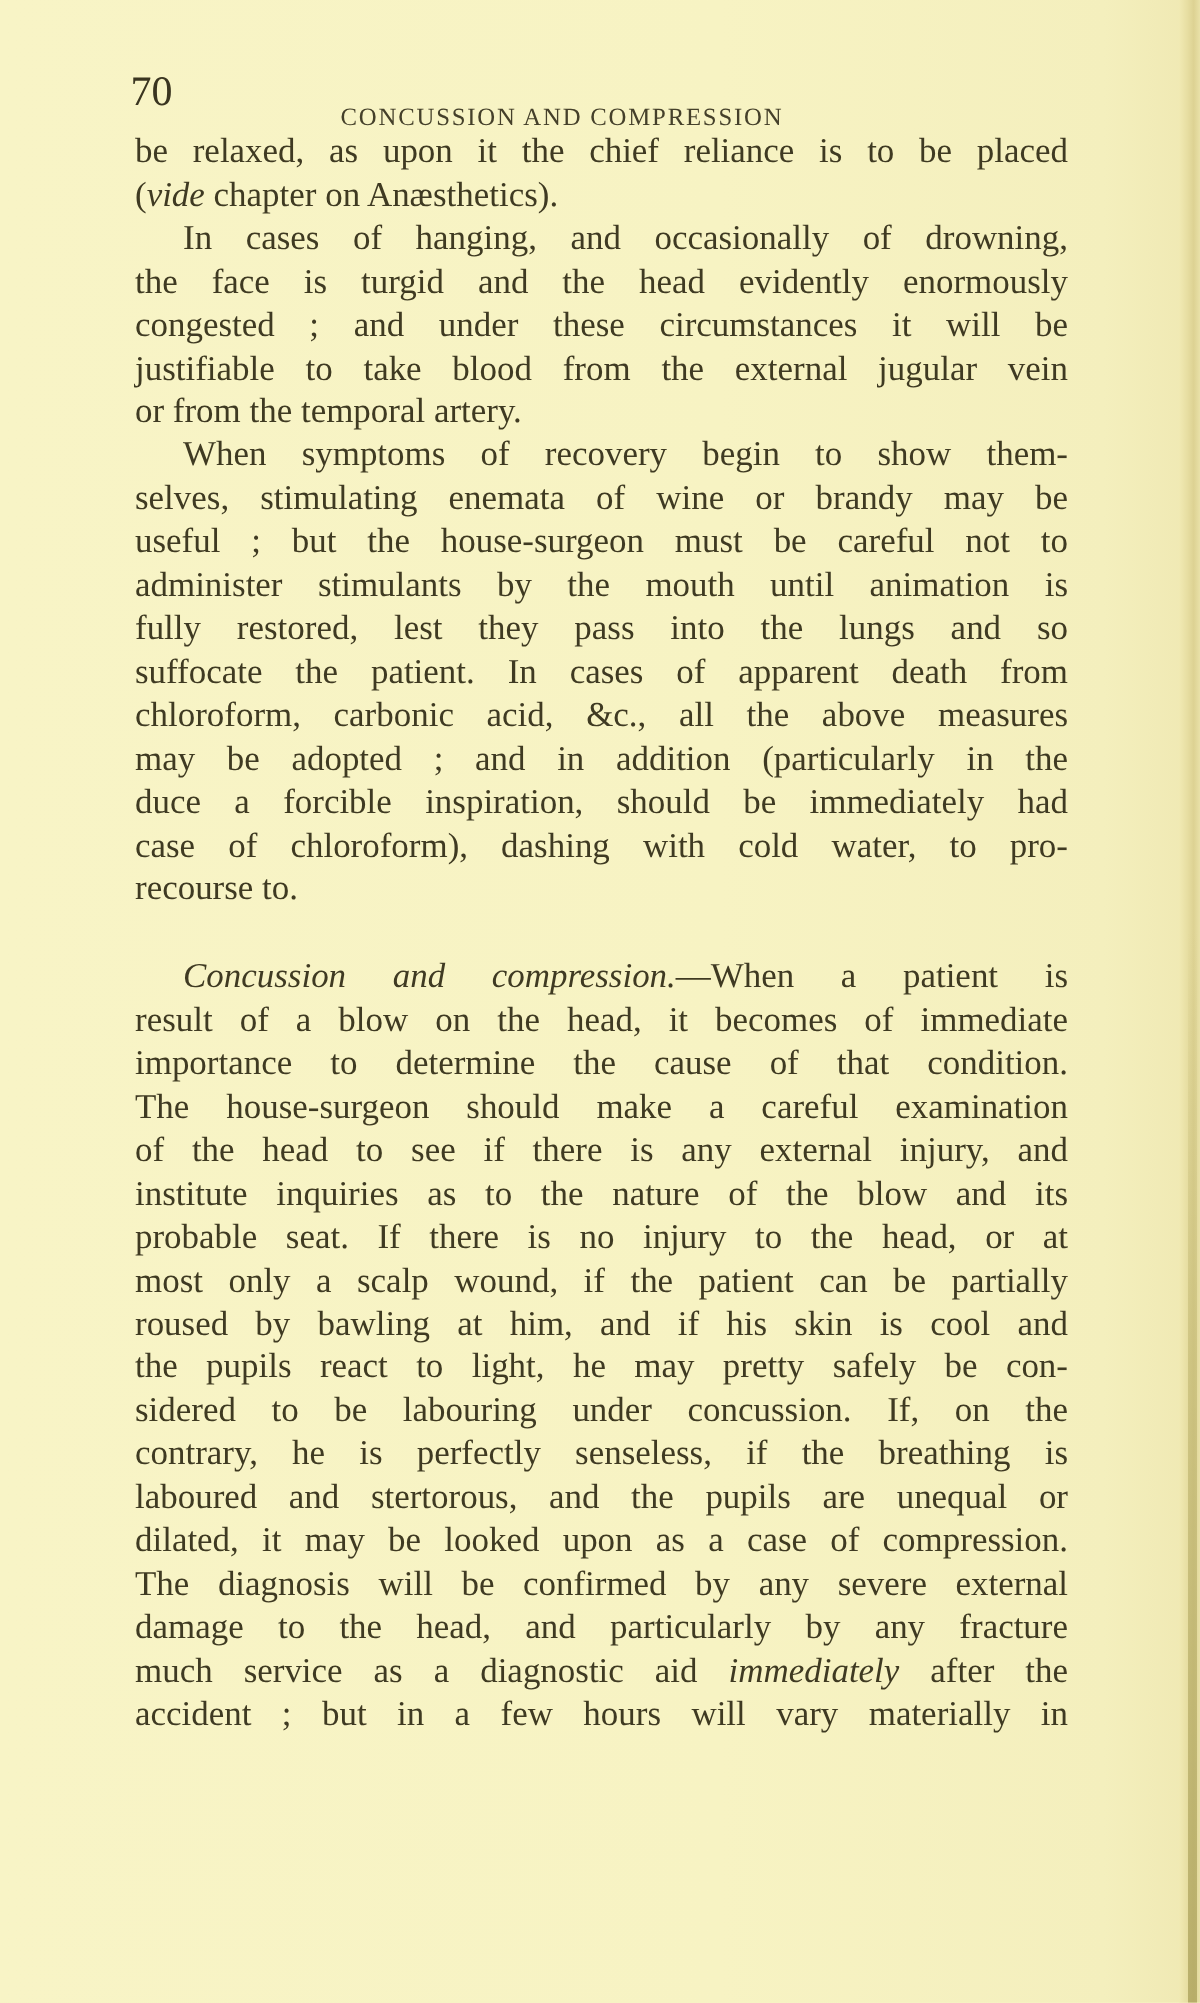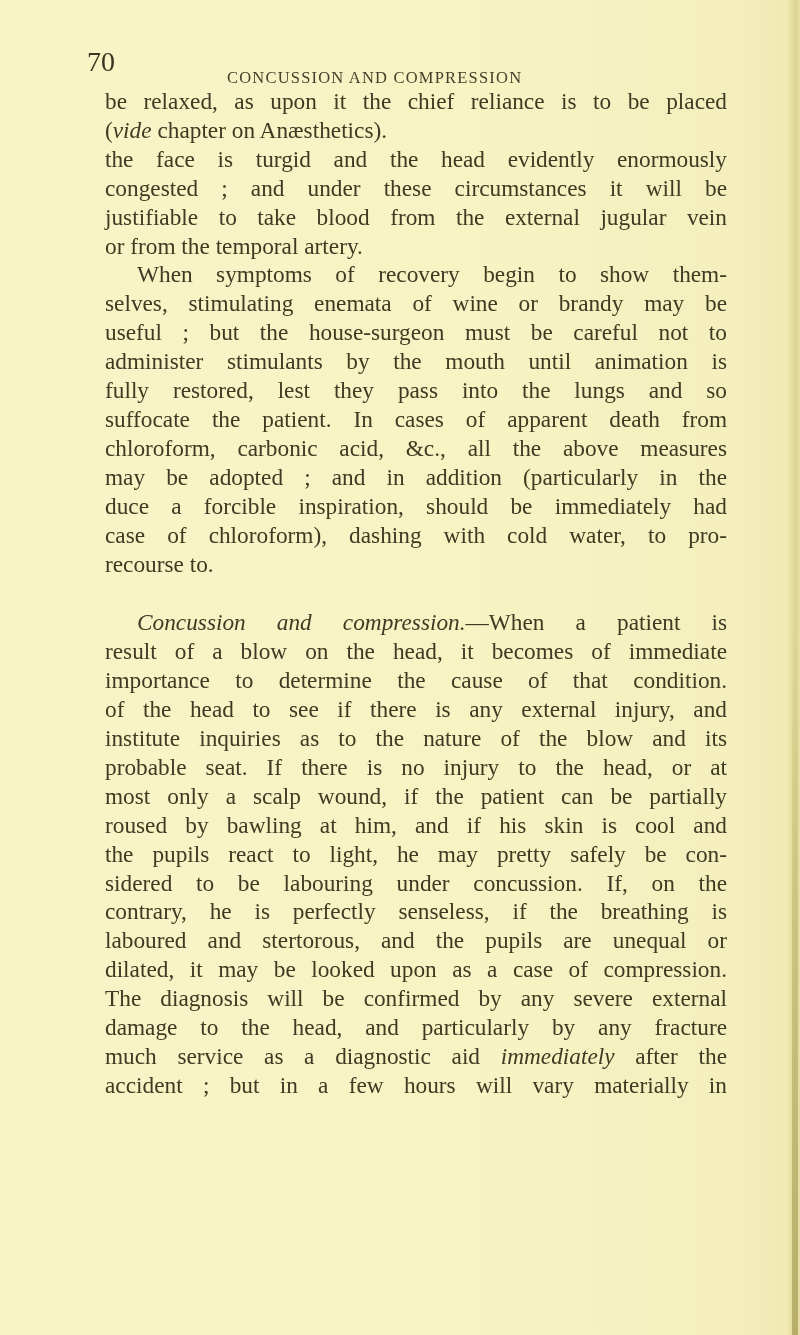--- a/index.html
+++ b/index.html
@@ -67,21 +67,20 @@
     .body-text {
       position: absolute;
       left: 90px;
       top: 87px;
       width: 622px;
       font-family: "Liberation Serif", "DejaVu Serif", serif;
       font-size: 23.3px;
       line-height: 28.9px;
       color: #3f3a22;
       text-align: justify;
-      margin-left: 15px;
     }
     .para {
       margin: 0;
       text-indent: 0;
     }
     .line {
       display: block;
       white-space: nowrap;
       text-align-last: justify;
       text-align: justify;
@@ -106,20 +105,21 @@
   </div>
 
   <div class="body-text">
 
     <p class="para">
       <span class="line">be relaxed, as upon it the chief reliance is to be placed</span>
       <span class="line last">(<em>vide</em><span id="p1l2rest"> chapter on Anæsthetics).</span></span>
     </p>
 
     <p class="para">
+      <span class="line first-indent">In cases of hanging, and occasionally of drowning,</span>
       <span class="line">the face is turgid and the head evidently enormously</span>
       <span class="line">congested ; and under these circumstances it will be</span>
       <span class="line">justifiable to take blood from the external jugular vein</span>
       <span class="line last">or from the temporal artery.</span>
     </p>
 
     <p class="para">
       <span class="line first-indent">When symptoms of recovery begin to show them-</span>
       <span class="line">selves, stimulating enemata of wine or brandy may be</span>
       <span class="line">useful ; but the house-surgeon must be careful not to</span>
@@ -130,20 +130,21 @@
       <span class="line">may be adopted ; and in addition (particularly in the</span>
       <span class="line">duce a forcible inspiration, should be immediately had</span>
       <span class="line">case of chloroform), dashing with cold water, to pro-</span>
       <span class="line last">recourse to.</span>
     </p>
 
     <p class="para" style="margin-top:30px;">
       <span class="line first-indent"><em>Concussion and compression.</em><span>—When a patient is</span></span>
       <span class="line">result of a blow on the head, it becomes of immediate</span>
       <span class="line">importance to determine the cause of that condition.</span>
+      <span class="line">The house-surgeon should make a careful examination</span>
       <span class="line">of the head to see if there is any external injury, and</span>
       <span class="line">institute inquiries as to the nature of the blow and its</span>
       <span class="line">probable seat. If there is no injury to the head, or at</span>
       <span class="line">most only a scalp wound, if the patient can be partially</span>
       <span class="line">roused by bawling at him, and if his skin is cool and</span>
       <span class="line">the pupils react to light, he may pretty safely be con-</span>
       <span class="line">sidered to be labouring under concussion. If, on the</span>
       <span class="line">contrary, he is perfectly senseless, if the breathing is</span>
       <span class="line">laboured and stertorous, and the pupils are unequal or</span>
       <span class="line">dilated, it may be looked upon as a case of compression.</span>

